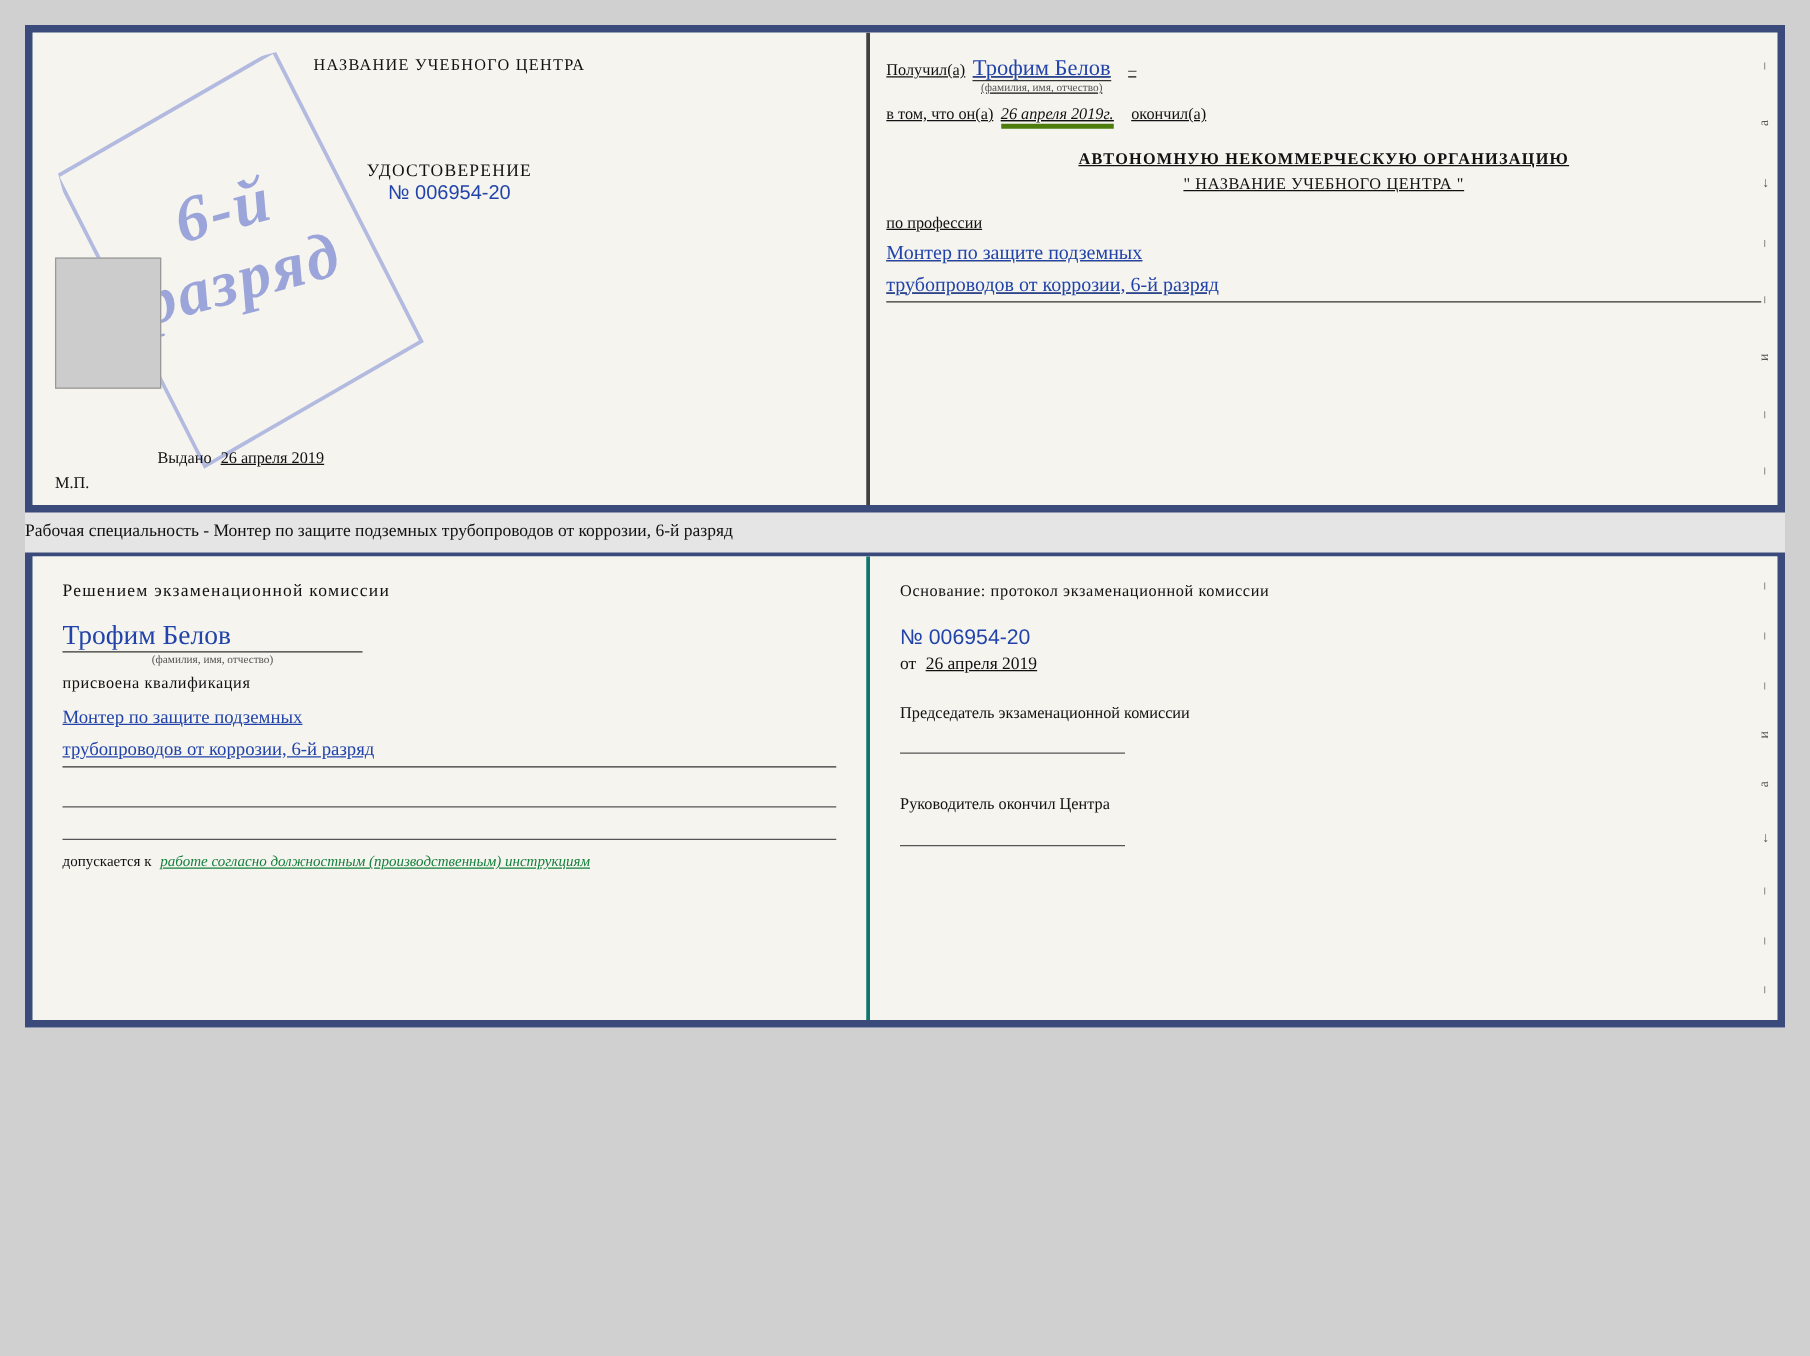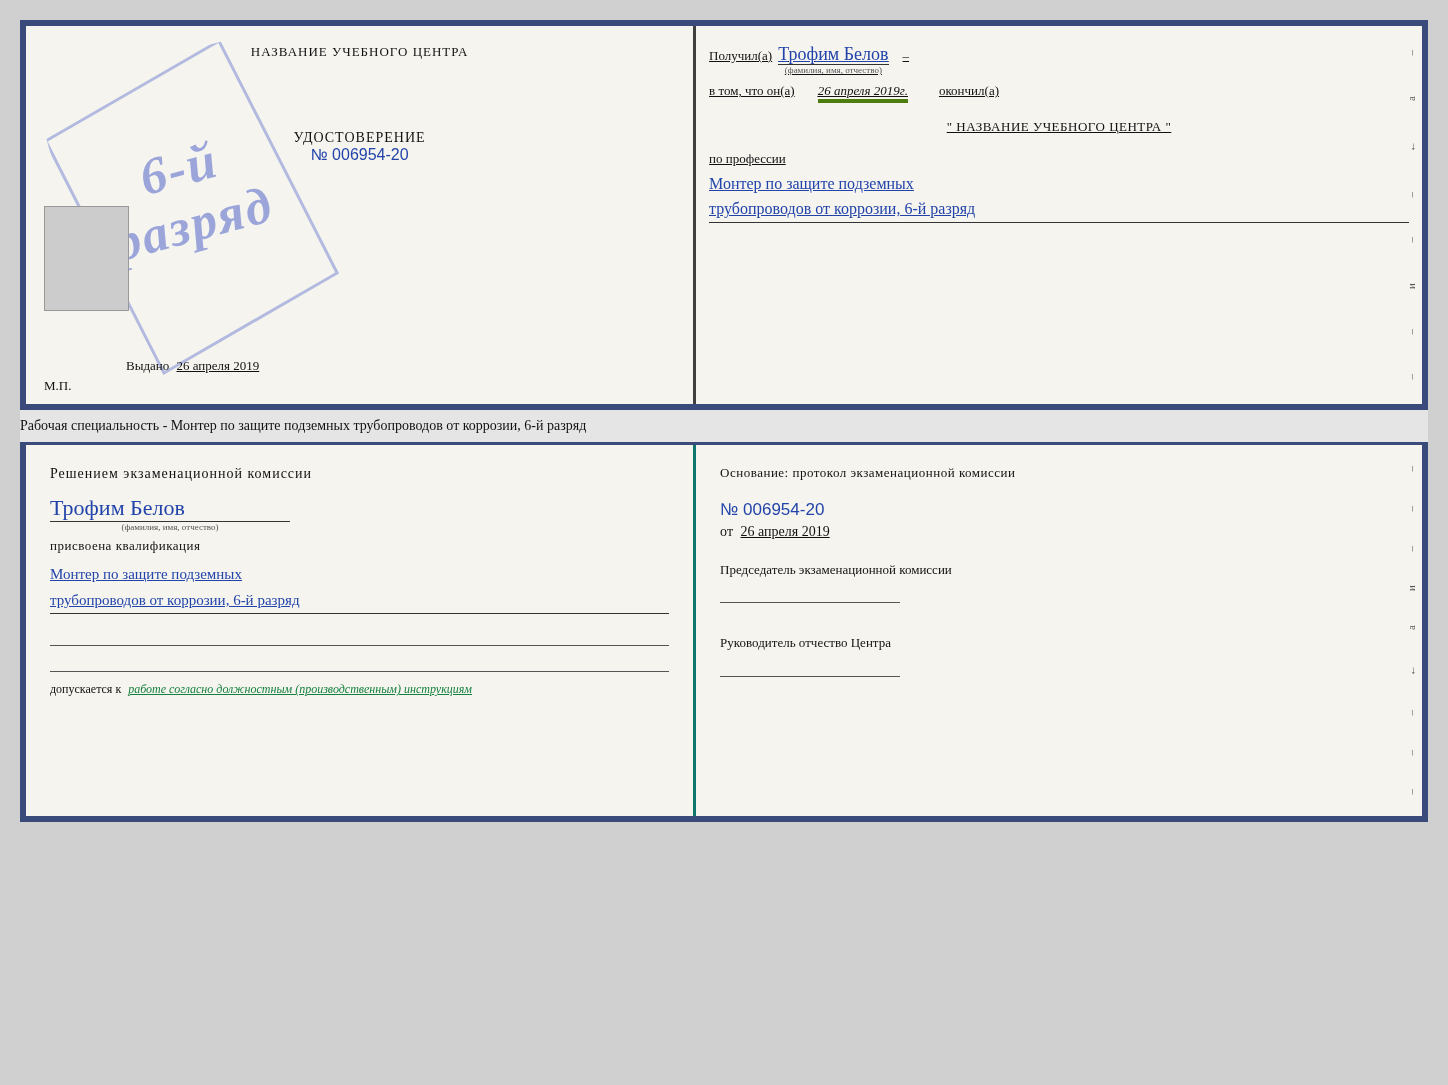--- a/index.html
+++ b/index.html
@@ -139,21 +139,21 @@
     .sub-label {
       font-size: 9px;
       color: #555;
       display: block;
       text-align: center;
     }
 
     .vtom-line {
       display: flex;
       align-items: baseline;
-      gap: 23px;
+      gap: 6px;
       margin-bottom: 14px;
       font-size: 13px;
     }
 
     .vtom-line .date-written {
       font-size: 13px;
       font-style: italic;
       border-bottom: 1px solid #333;
     }
 
@@ -381,20 +381,21 @@
       <span style="margin-left:8px;">–</span>
     </div>
 
     <div class="vtom-line">
       <span>в том, что он(а)</span>
       <span class="date-written" style="font-style:italic; text-decoration:underline; border-bottom:4px solid #4d7c0f;">26 апреля 2019г.</span>
       <span style="margin-left:8px;">окончил(а)</span>
     </div>
 
     <div class="org-block">
+      <div class="bold-line">АВТОНОМНУЮ НЕКОММЕРЧЕСКУЮ ОРГАНИЗАЦИЮ</div>
       <div>"  НАЗВАНИЕ УЧЕБНОГО ЦЕНТРА  "</div>
     </div>
 
     <div class="po-professii">
       <div style="margin-bottom:4px;">по профессии</div>
       <div class="profession-written">Монтер по защите подземных</div>
       <div class="profession-written" style="border-bottom:1px solid #333;">трубопроводов от коррозии, 6-й разряд</div>
     </div>
 
     <div class="side-deco">
@@ -451,21 +452,21 @@
       <span>от</span>
       <span style="text-decoration:underline; margin-left:4px;">26 апреля 2019</span>
     </div>
 
     <div class="predsedatel">
       <div>Председатель экзаменационной комиссии</div>
       <div class="sign-line"></div>
     </div>
 
     <div class="rukovoditel">
-      <div>Руководитель отчество Центра</div>
+      <div>Руководитель окончил Центра</div>
       <div class="sign-line"></div>
     </div>
 
     <div class="side-deco">
       <span class="deco-char">–</span>
       <span class="deco-char">–</span>
       <span class="deco-char">–</span>
       <span class="deco-char">и</span>
       <span class="deco-char">а</span>
       <span class="deco-char">←</span>

